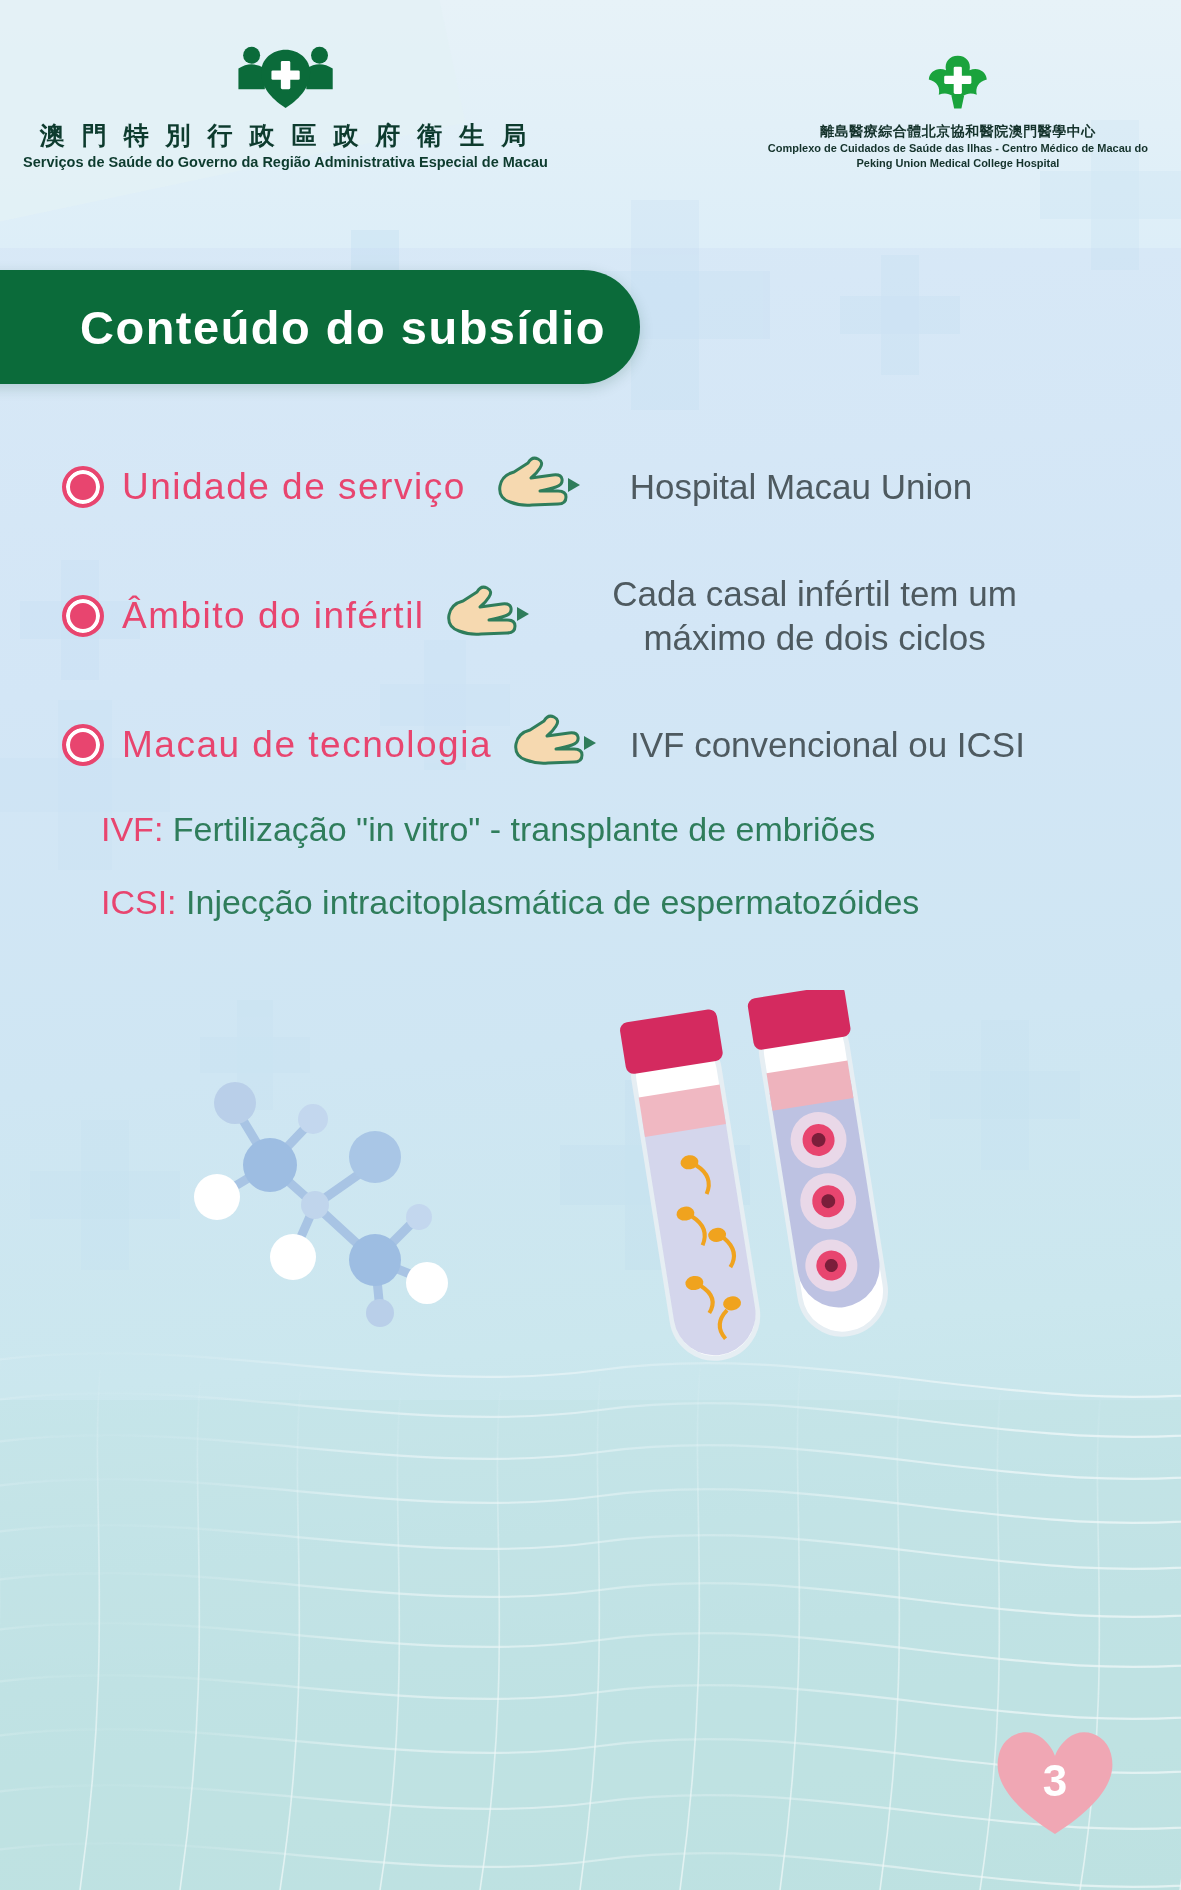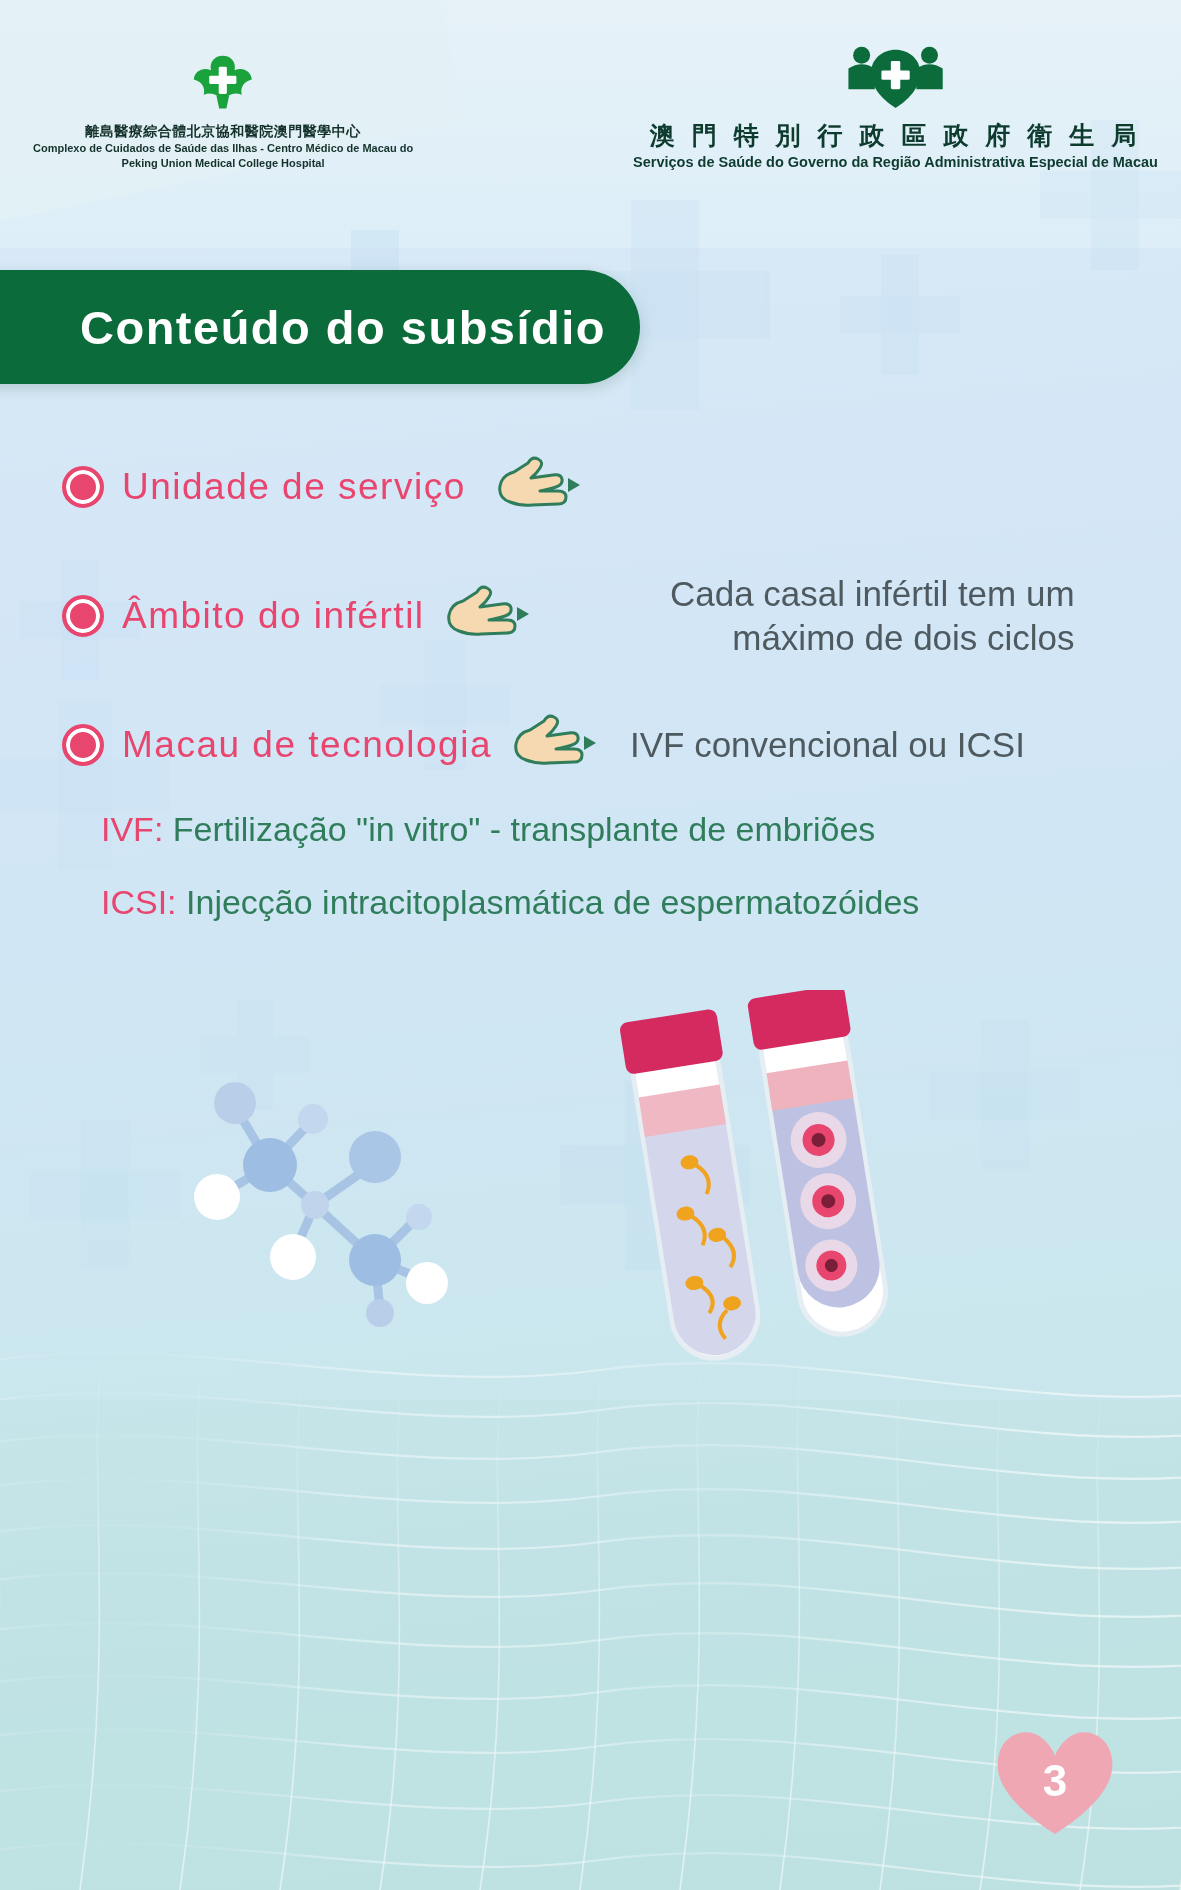--- a/index.html
+++ b/index.html
@@ -154,21 +154,21 @@
     flex: 0 0 auto;
     margin: 0 16px 0 18px;
     width: 96px;
     height: 70px;
   }
   .row-value {
     color: #4e5a60;
     font-size: 35px;
     line-height: 1.25;
   }
-  .row-value.two-line { text-align: right; }
+  .row-value.two-line { text-align: center; }
 
   .row-1 .row-label { margin-right: 10px; }
   .row-1 .row-value { margin-left: 24px; }
   .row-2 .row-value { width: 520px; }
   .row-3 .row-value { margin-left: 8px; }
 
   
   .legend {
     position: absolute;
     top: 810px;
@@ -310,71 +310,72 @@
         <path d="M940 310 C 930 438 955 578 920 820"></path>
         <path d="M1040 324 C 1030 452 1055 592 1020 820"></path>
         <path d="M1140 330 C 1130 458 1155 598 1120 820"></path>
         <path d="M1240 326 C 1230 454 1255 594 1220 820"></path>
       </g>
     </svg>
   </div>
 
   <div class="header">
 
-    <div class="logo-block" style="margin-top:10px;">
-      <svg class="logo-mark" viewBox="0 0 90 64" style="height:58px;">
-        <g fill="#1aa33c">
-          <path d="M45 2 c9 0 15 7 13 16 9 -4 18 1 19 10 -9 2 -13 9 -11 17 -9 -4 -17 0 -21 9 -4 -9 -12 -13 -21 -9 2 -8 -2 -15 -11 -17 1 -9 10 -14 19 -10 -2 -9 4 -16 13 -16 z"></path>
-        </g>
-        <g fill="#ffffff">
-          <rect x="40.5" y="14" width="9" height="30" rx="1.5"></rect>
-          <rect x="30" y="24" width="30" height="9" rx="1.5"></rect>
-        </g>
-        <g fill="#1aa33c">
-          <path d="M38 46 h14 l-3 14 h-8 z"></path>
-        </g>
-      </svg>
-      <div class="logo2-cn">離島醫療綜合體北京協和醫院澳門醫學中心</div>
-      <div class="logo2-pt">Complexo de Cuidados de Saúde das Ilhas - Centro Médico de Macau do Peking Union Medical College Hospital</div>
-    </div>
-
     <div class="logo-block">
       <svg class="logo-mark" viewBox="0 0 120 70">
         <g fill="#0b6b3a">
           <circle cx="24" cy="12" r="9"></circle>
           <path d="M10 26 q14 -9 28 0 v22 h-28 z"></path>
           <circle cx="96" cy="12" r="9"></circle>
           <path d="M82 26 q14 -9 28 0 v22 h-28 z"></path>
           <path d="M60 6 c14 0 26 10 26 24 0 18 -14 30 -26 38 -12 -8 -26 -20 -26 -38 0 -14 12 -24 26 -24 z"></path>
         </g>
         <g fill="#ffffff">
           <rect x="55" y="18" width="10" height="30" rx="1.5"></rect>
           <rect x="45" y="28" width="30" height="10" rx="1.5"></rect>
         </g>
       </svg>
       <div class="logo-cn">澳 門 特 別 行 政 區 政 府 衛 生 局</div>
       <div class="logo-pt">Serviços de Saúde do Governo da Região Administrativa Especial de Macau</div>
     </div>
+
+    <div class="logo-block" style="margin-top:10px;">
+      <svg class="logo-mark" viewBox="0 0 90 64" style="height:58px;">
+        <g fill="#1aa33c">
+          <path d="M45 2 c9 0 15 7 13 16 9 -4 18 1 19 10 -9 2 -13 9 -11 17 -9 -4 -17 0 -21 9 -4 -9 -12 -13 -21 -9 2 -8 -2 -15 -11 -17 1 -9 10 -14 19 -10 -2 -9 4 -16 13 -16 z"></path>
+        </g>
+        <g fill="#ffffff">
+          <rect x="40.5" y="14" width="9" height="30" rx="1.5"></rect>
+          <rect x="30" y="24" width="30" height="9" rx="1.5"></rect>
+        </g>
+        <g fill="#1aa33c">
+          <path d="M38 46 h14 l-3 14 h-8 z"></path>
+        </g>
+      </svg>
+      <div class="logo2-cn">離島醫療綜合體北京協和醫院澳門醫學中心</div>
+      <div class="logo2-pt">Complexo de Cuidados de Saúde das Ilhas - Centro Médico de Macau do Peking Union Medical College Hospital</div>
+    </div>
   </div>
 
   <div class="title-pill">
     <span>Conteúdo do subsídio</span>
   </div>
 
   <div class="rows">
 
     <div class="row row-1">
       <div class="bullet"></div>
       <div class="row-label">Unidade de serviço</div>
       <svg class="hand" viewBox="0 0 96 70">
         <g stroke="#2f7d5b" stroke-width="3" fill="#f6d9b0" stroke-linejoin="round" stroke-linecap="round">
           <path d="M20 20 q-12 3 -14 14 q-2 12 10 16 q10 4 22 3 l26 -1 q8 0 8 -7 q0 -6 -8 -6 l-18 0 q10 -2 16 -4 q7 -2 6 -8 q-1 -5 -9 -4 l-22 3 q6 -5 9 -10 q4 -6 -2 -9 q-6 -3 -10 4 z"></path>
           <path d="M74 26 l12 7 -12 7 z" fill="#2f7d5b" stroke="none"></path>
         </g>
       </svg>
+      <div class="row-value">Hospital Macau Union</div>
     </div>
 
     <div class="row row-2">
       <div class="bullet"></div>
       <div class="row-label">Âmbito do infértil</div>
       <svg class="hand" viewBox="0 0 96 70">
         <g stroke="#2f7d5b" stroke-width="3" fill="#f6d9b0" stroke-linejoin="round" stroke-linecap="round">
           <path d="M20 20 q-12 3 -14 14 q-2 12 10 16 q10 4 22 3 l26 -1 q8 0 8 -7 q0 -6 -8 -6 l-18 0 q10 -2 16 -4 q7 -2 6 -8 q-1 -5 -9 -4 l-22 3 q6 -5 9 -10 q4 -6 -2 -9 q-6 -3 -10 4 z"></path>
           <path d="M74 26 l12 7 -12 7 z" fill="#2f7d5b" stroke="none"></path>
         </g>

